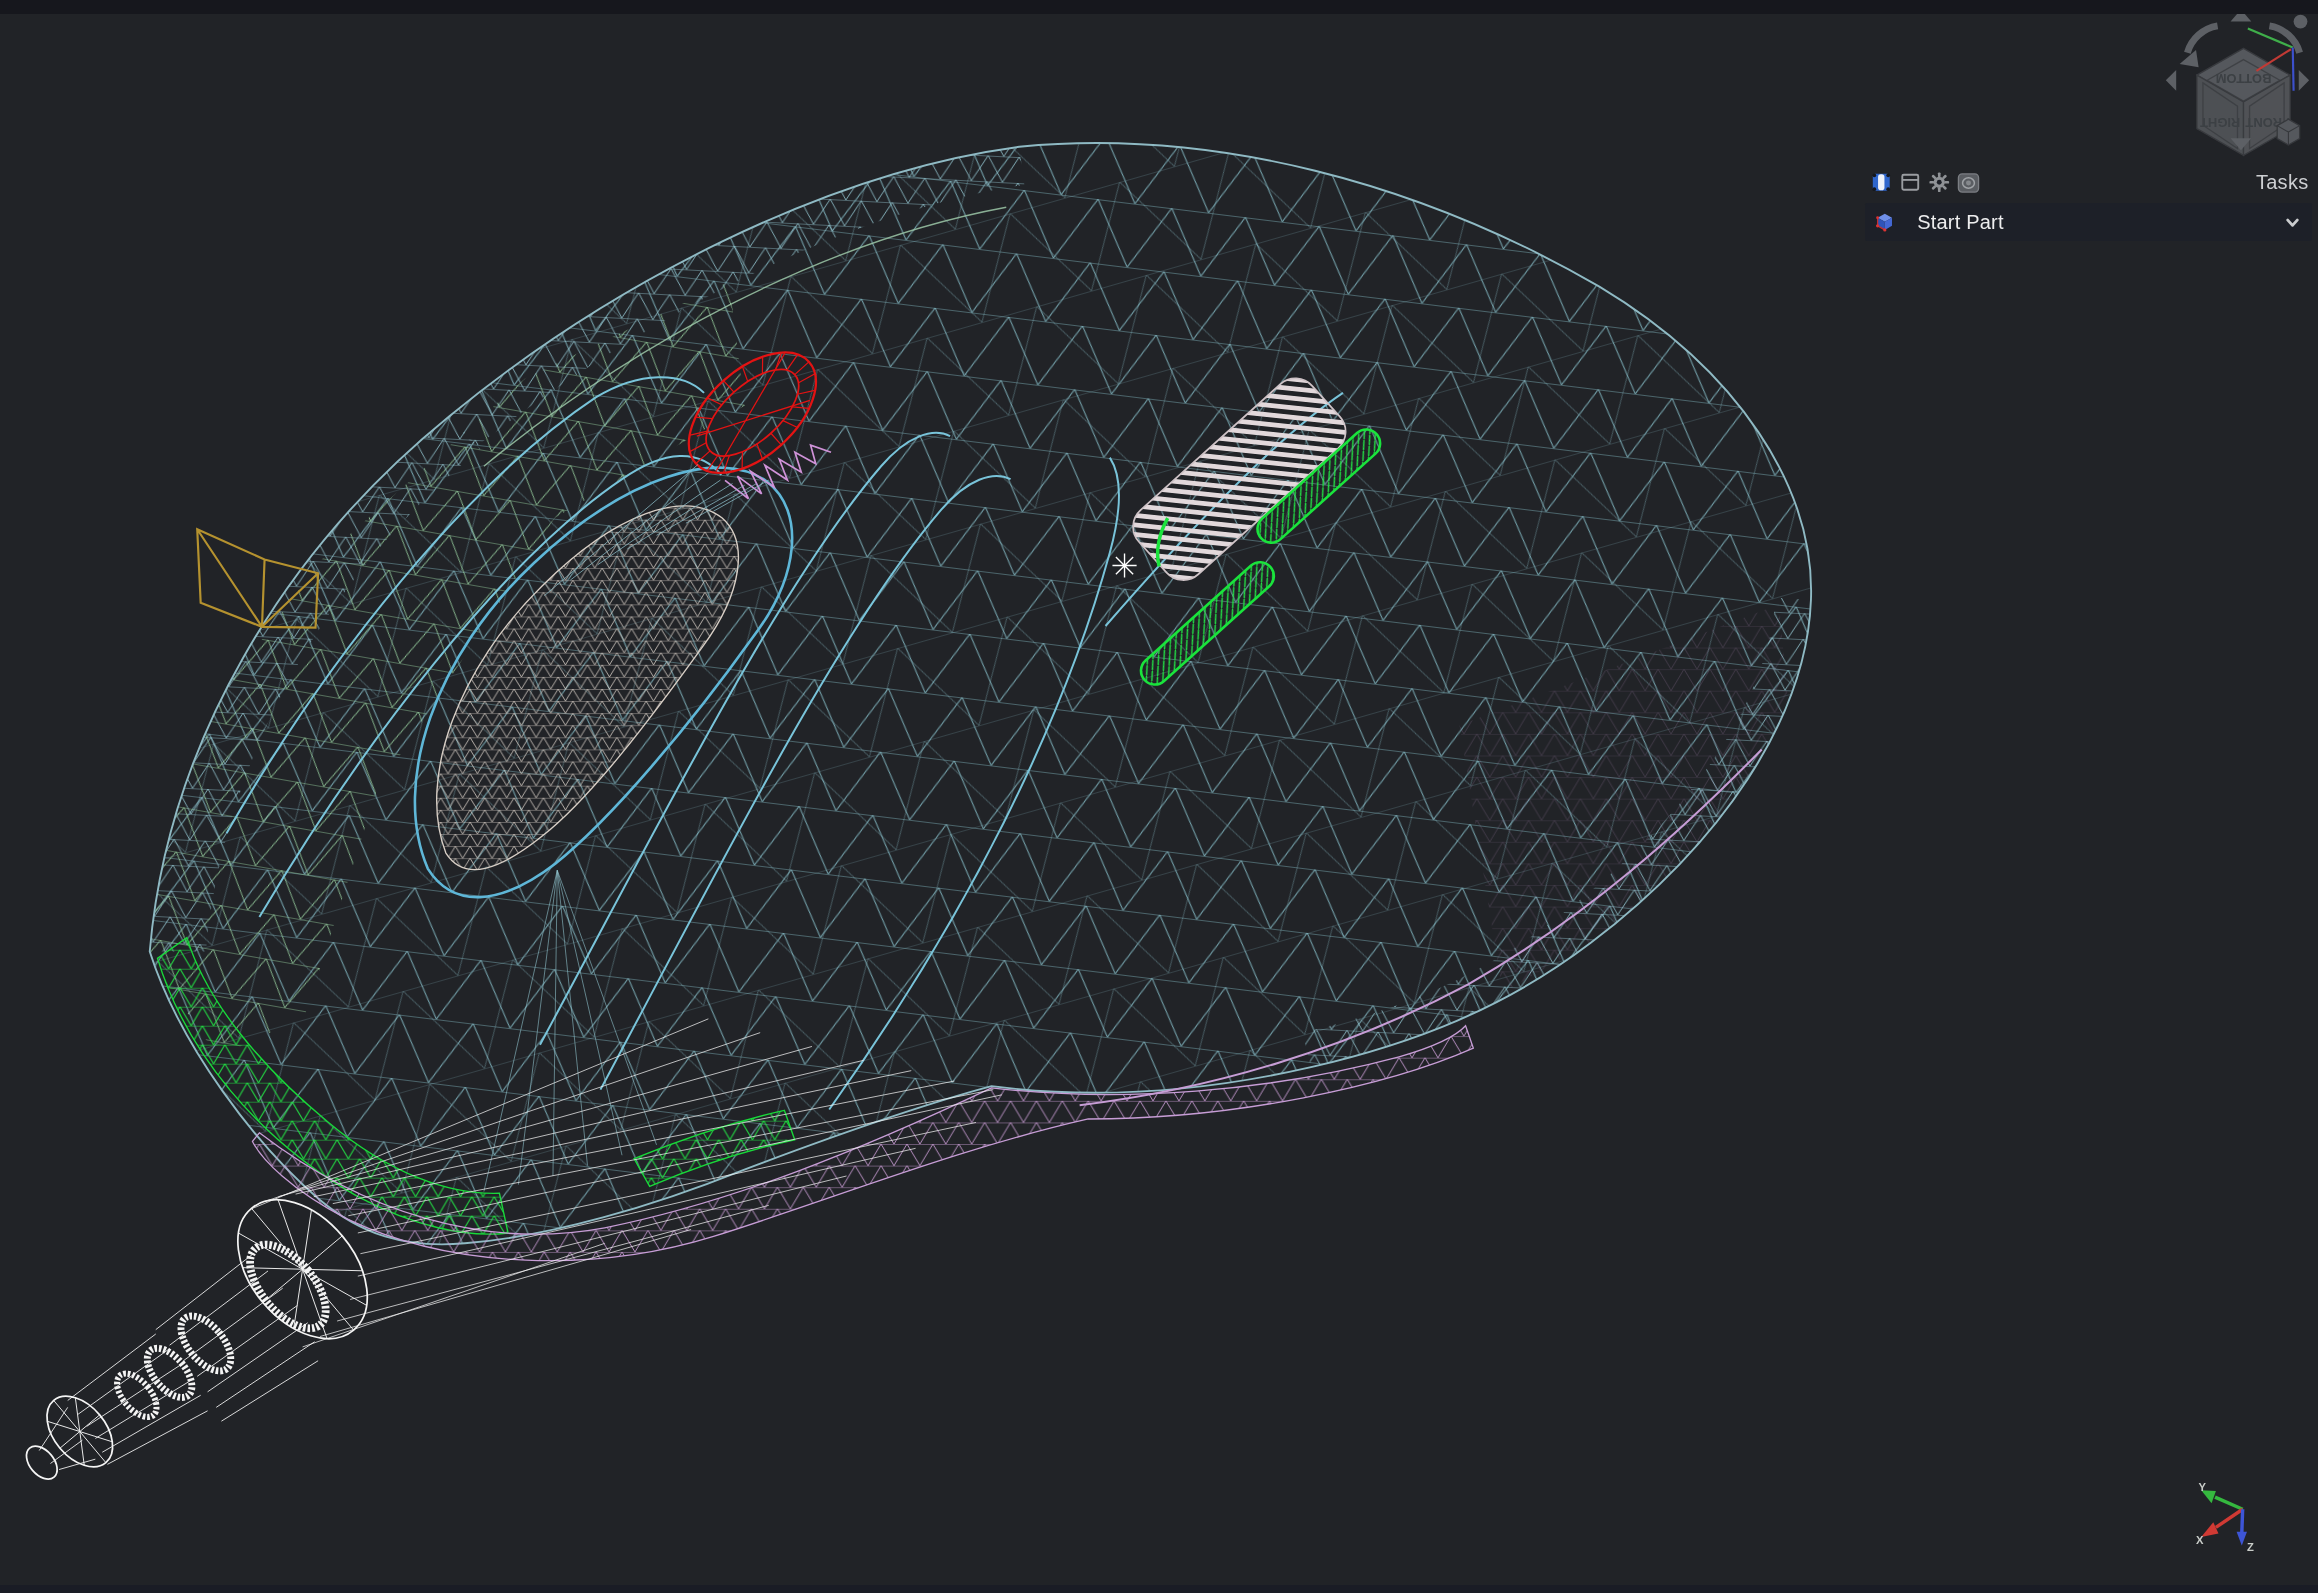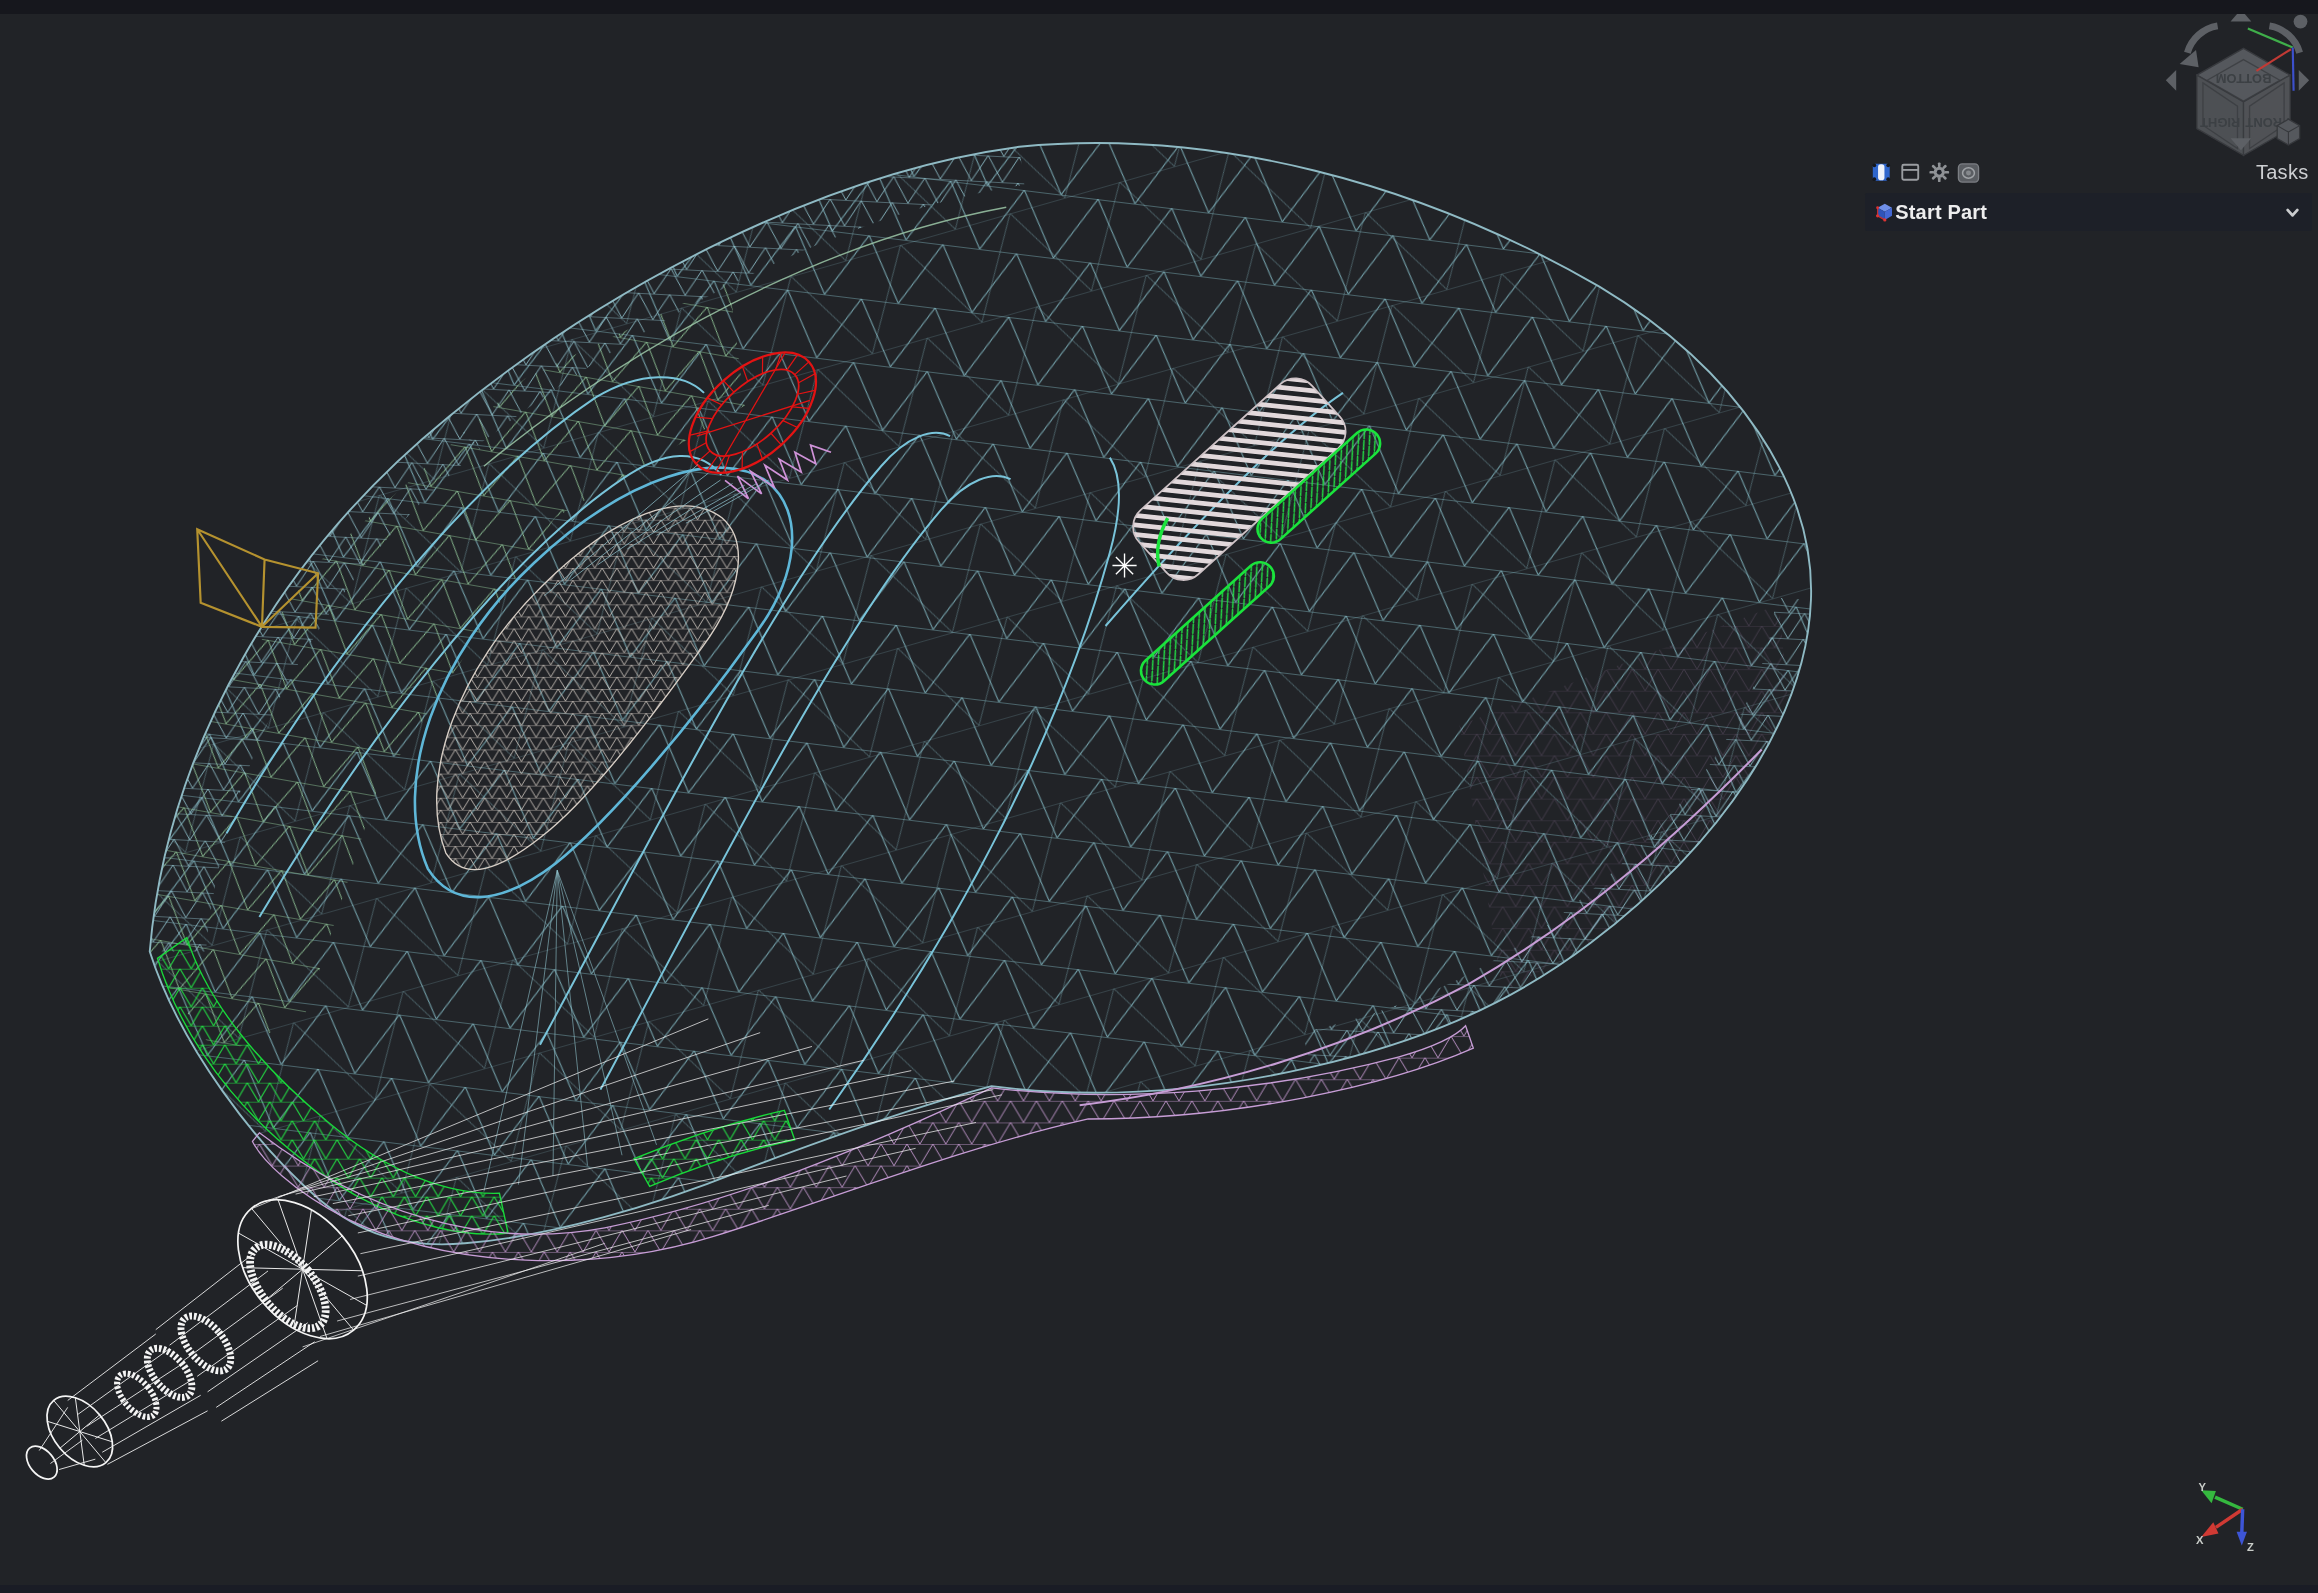--- a/index.html
+++ b/index.html
@@ -1,28 +1,28 @@
 <!DOCTYPE html>
 <html style="font-size:14px"><head>
 <meta charset="utf-8">
 <style>
   html,body{margin:0;padding:0;background:#212327;overflow:hidden;}
   .stage{position:relative;width:2319px;height:1593px;background:#212327;
          font-family:"Liberation Sans",sans-serif;}
   .viewport-svg{position:absolute;left:0;top:0;width:2319px;height:1593px;}
   .topbar{position:absolute;left:0;top:0;width:100%;height:14px;background:#16171d;}
   .bottombar{position:absolute;left:0;bottom:0;width:100%;height:7.8px;background:#1a1c25;}
-  .panel{position:absolute;left:1865px;top:158px;width:447px;}
+  .panel{position:absolute;left:1865px;top:168px;width:447px;}
   .panel-row1{display:flex;align-items:center;height:29px;padding:0 3.5px 0 5.2px;gap:6px;}
   .icon-btn{width:23px;height:23px;display:flex;align-items:center;justify-content:center;}
   .spacer{flex:1;}
   .tasks-label{font-size:20px;color:#cdcfd2;letter-spacing:0.3px;}
   .outliner-row{margin-top:6px;height:38px;background:#1d2028;display:flex;align-items:center;
                 padding:0 10.4px 0 8.6px;border-radius:1.7px;}
-  .outliner-label{font-size:20px;font-weight:bold;color:#ededee;margin-left:0;letter-spacing:0.2px;}
+  .outliner-label{font-size:20px;font-weight:normal;color:#ededee;margin-left:22px;letter-spacing:0.2px;}
 </style>
 </head>
 <body>
 
 <div class="stage">
 
 <svg class="viewport-svg" viewBox="0 0 2685 1845">
   <defs>
     <pattern id="pTri" width="86" height="74" patternUnits="userSpaceOnUse" patternTransform="rotate(7)">
       <path d="M0,0 H86 M0,0 L43,74 L86,0" stroke="#7fb3bd" stroke-width="1.2" fill="none" opacity="0.9"></path>

